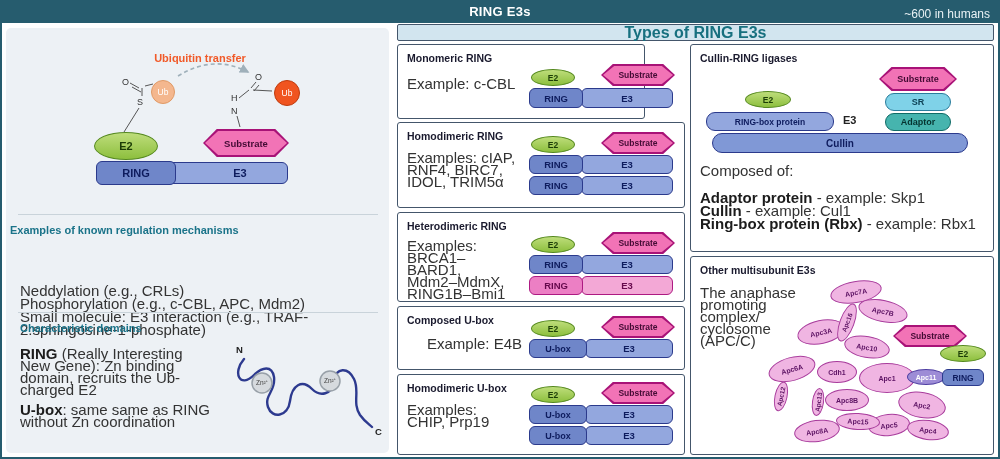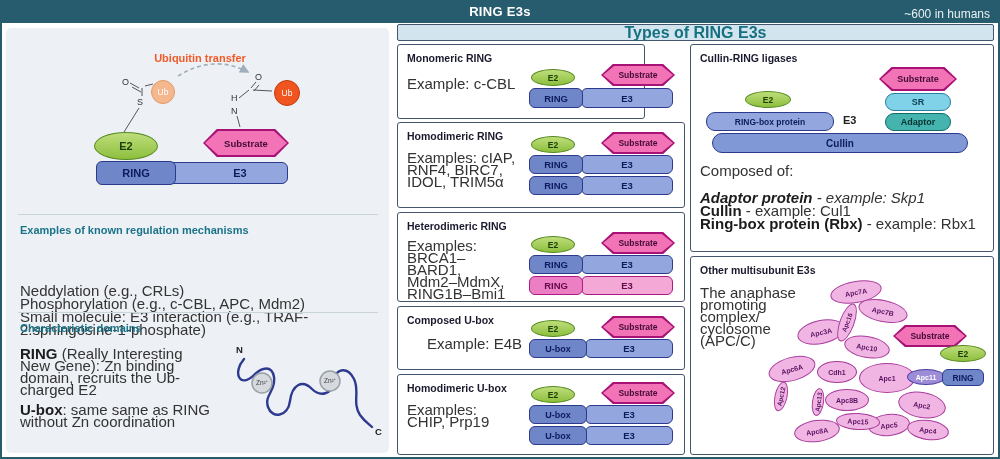--- a/index.html
+++ b/index.html
@@ -108,21 +108,21 @@
     <div class="chip ringchip" style="left:90px;top:133px;width:80px;height:24px;font-size:11px;">RING</div>
     <div class="chip e3chip" style="left:128px;top:134px;width:154px;height:22px;font-size:11px;padding-left:58px;">E3</div>
     <div class="hex" style="left:197px;top:101px;width:86px;height:28px;">
       <div class="hx"></div>
       <div class="hx2"></div>
       <span class="hxlbl" style="font-size:9.5px;">Substrate</span>
     </div>
 
     <div class="hr" style="top:186px;"></div>
 
-    <div class="teal-h" style="left:14px;top:196px;">Examples of known regulation mechanisms</div>
+    <div class="teal-h" style="left:4px;top:196px;">Examples of known regulation mechanisms</div>
     <div class="small" style="left:14px;top:218px;width:362px;line-height:13px;margin-top:38px;">
       <div>Neddylation (e.g., CRLs)</div>
       <div>Phosphorylation (e.g., c-CBL, APC, Mdm2)</div>
       <div>Small molecule: E3 interaction (e.g., TRAF-2:sphingosine-1-phosphate)</div>
     </div>
 
     <div class="hr" style="top:284px;"></div>
 
     <div class="teal-h" style="left:14px;top:294px;">Characteristic domains</div>
     <div class="small" style="left:14px;top:320px;width:195px;">
@@ -225,21 +225,21 @@
         <div class="hx2"></div>
       <span class="hxlbl" style="font-size:9px;">Substrate</span>
     </div>
     <div class="chip srchip" style="left:194px;top:48px;width:66px;height:18px;">SR</div>
     <div class="chip e3chip" style="left:15px;top:67px;width:128px;height:19px;border-radius:9px;font-size:8.5px;">RING-box protein</div>
     <span class="e3txt" style="left:152px;top:69px;">E3</span>
     <div class="chip adchip" style="left:194px;top:68px;width:66px;height:18px;">Adaptor</div>
     <div class="chip cullchip" style="left:21px;top:88px;width:256px;height:20px;">Cullin</div>
 
     <div class="small" style="left:9px;top:120px;">Composed of:</div>
-    <div class="small" style="left:9px;top:147px;width:290px;font-style:italic;">
+    <div class="small" style="left:9px;top:147px;width:290px;">
       <b>Adaptor protein</b><span> - example: Skp1</span>
     </div>
     <div class="small" style="left:9px;top:160px;width:290px;">
       <b>Cullin</b><span> - example: Cul1</span>
     </div>
     <div class="small" style="left:9px;top:173px;width:290px;">
       <b>Ring-box protein (Rbx)</b><span> - example: Rbx1</span>
     </div>
   </div>
 

